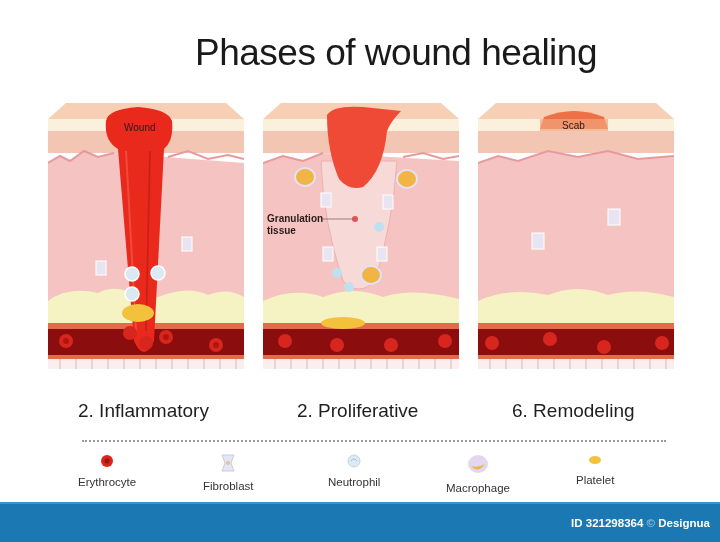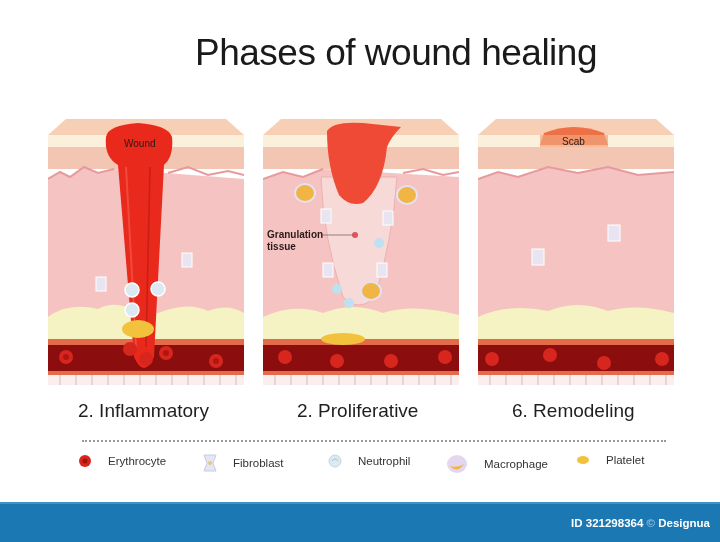--- a/index.html
+++ b/index.html
@@ -4,31 +4,31 @@
   <style>
     html, body { margin: 0; padding: 0; }
     body {
       width: 720px; height: 542px; background: #ffffff; position: relative; overflow: hidden;
       font-family: "Liberation Sans", "DejaVu Sans", sans-serif;
     }
     .title {
       position: absolute; left: 0; top: 32px; width: 720px; text-align: center;
       font-size: 37px; color: #1a1a1a; letter-spacing: -0.5px; padding-left: 36px;
     }
-    .panel { position: absolute; top: 117px; width: 196px; height: 268px; }
+    .panel { position: absolute; top: 101px; width: 196px; height: 268px; }
     .panel svg { display: block; }
     .phase-label {
       position: absolute; top: 400px; font-size: 19px; color: #1f1f1f;
     }
     .separator {
       position: absolute; left: 82px; top: 440px; width: 584px; height: 0;
       border-top: 2px dotted #9a9a9a;
     }
     .legend { position: absolute; top: 454px; left: 0; width: 720px; height: 22px; }
-    .legend-item { position: absolute; display: flex; align-items: center; gap: 16px; top: 0; }
+    .legend-item { position: absolute; display: flex; align-items: center; gap: 8px; top: 0; flex-direction: column; }
     .legend-item .label { font-size: 11.5px; color: #333; }
     .legend-item svg { display: block; }
     .footer {
       position: absolute; left: 0; top: 502px; width: 720px; height: 40px;
       background: #1b78b2; border-top: 2px solid #3c94c6;
     }
     .brand {
       position: absolute; left: 10px; top: 10px; color: #ffffff; font-size: 16px;
       font-family: "DejaVu Sans", sans-serif; letter-spacing: 0.3px;
     }

